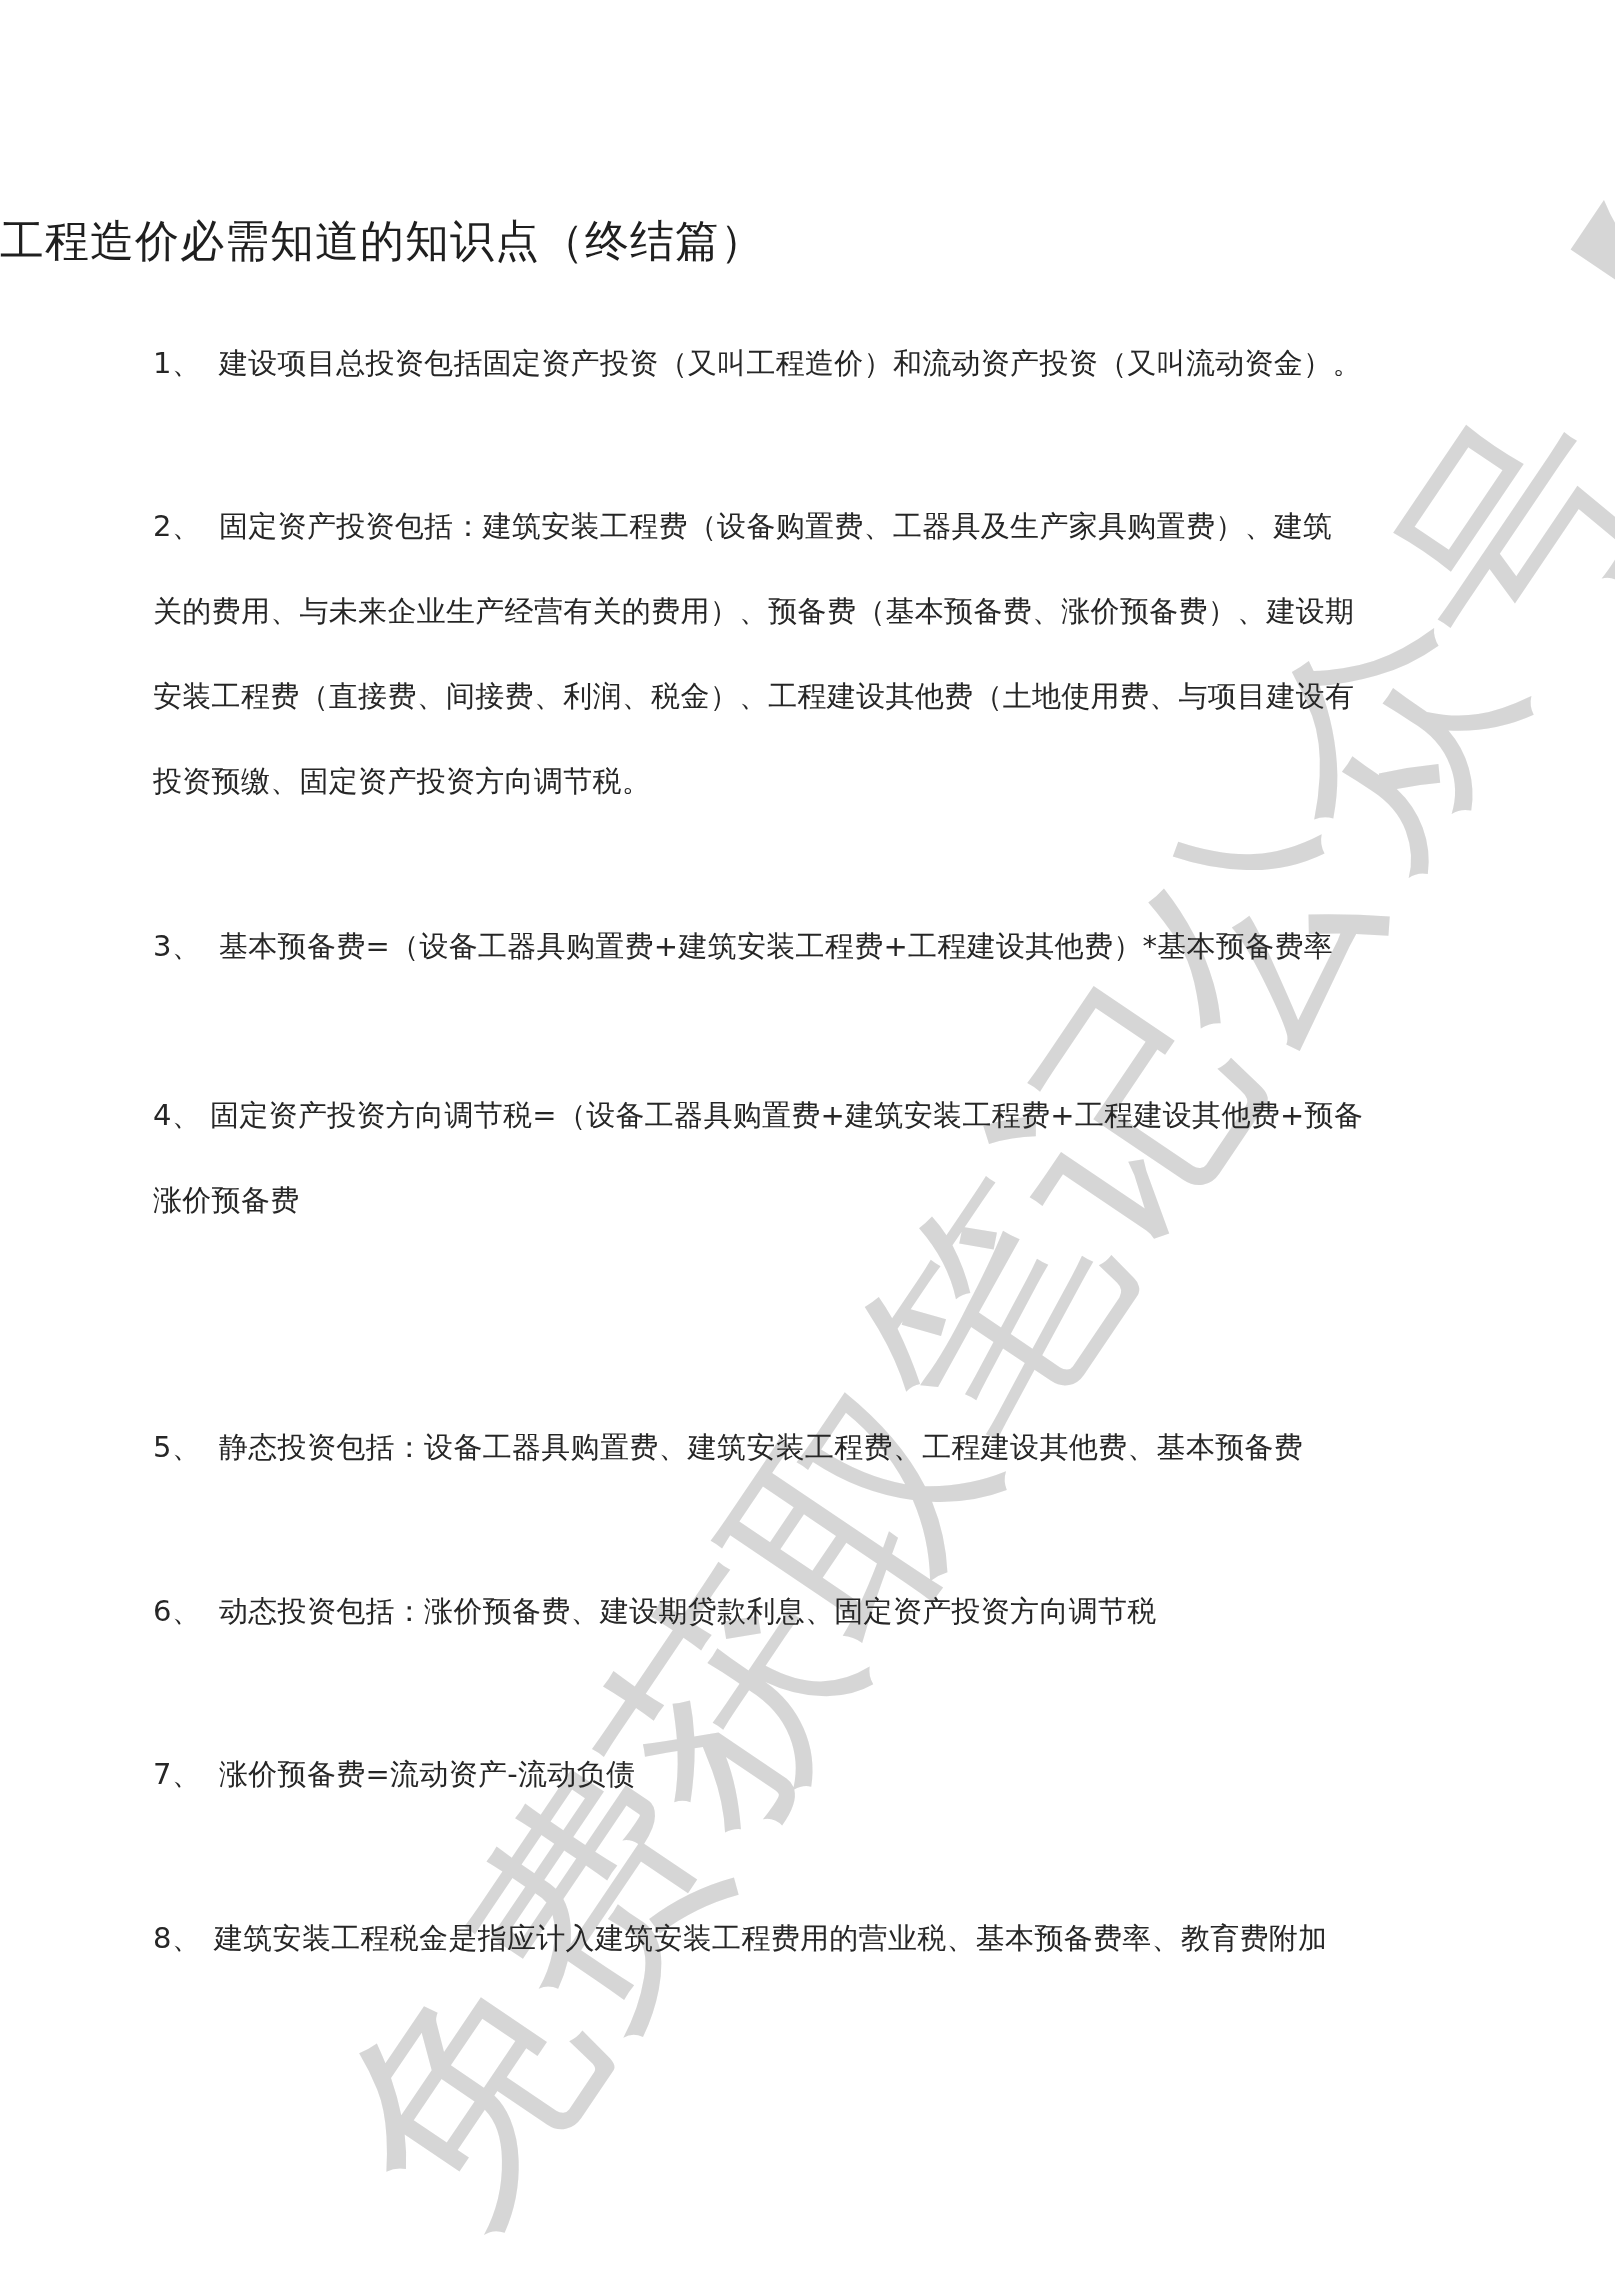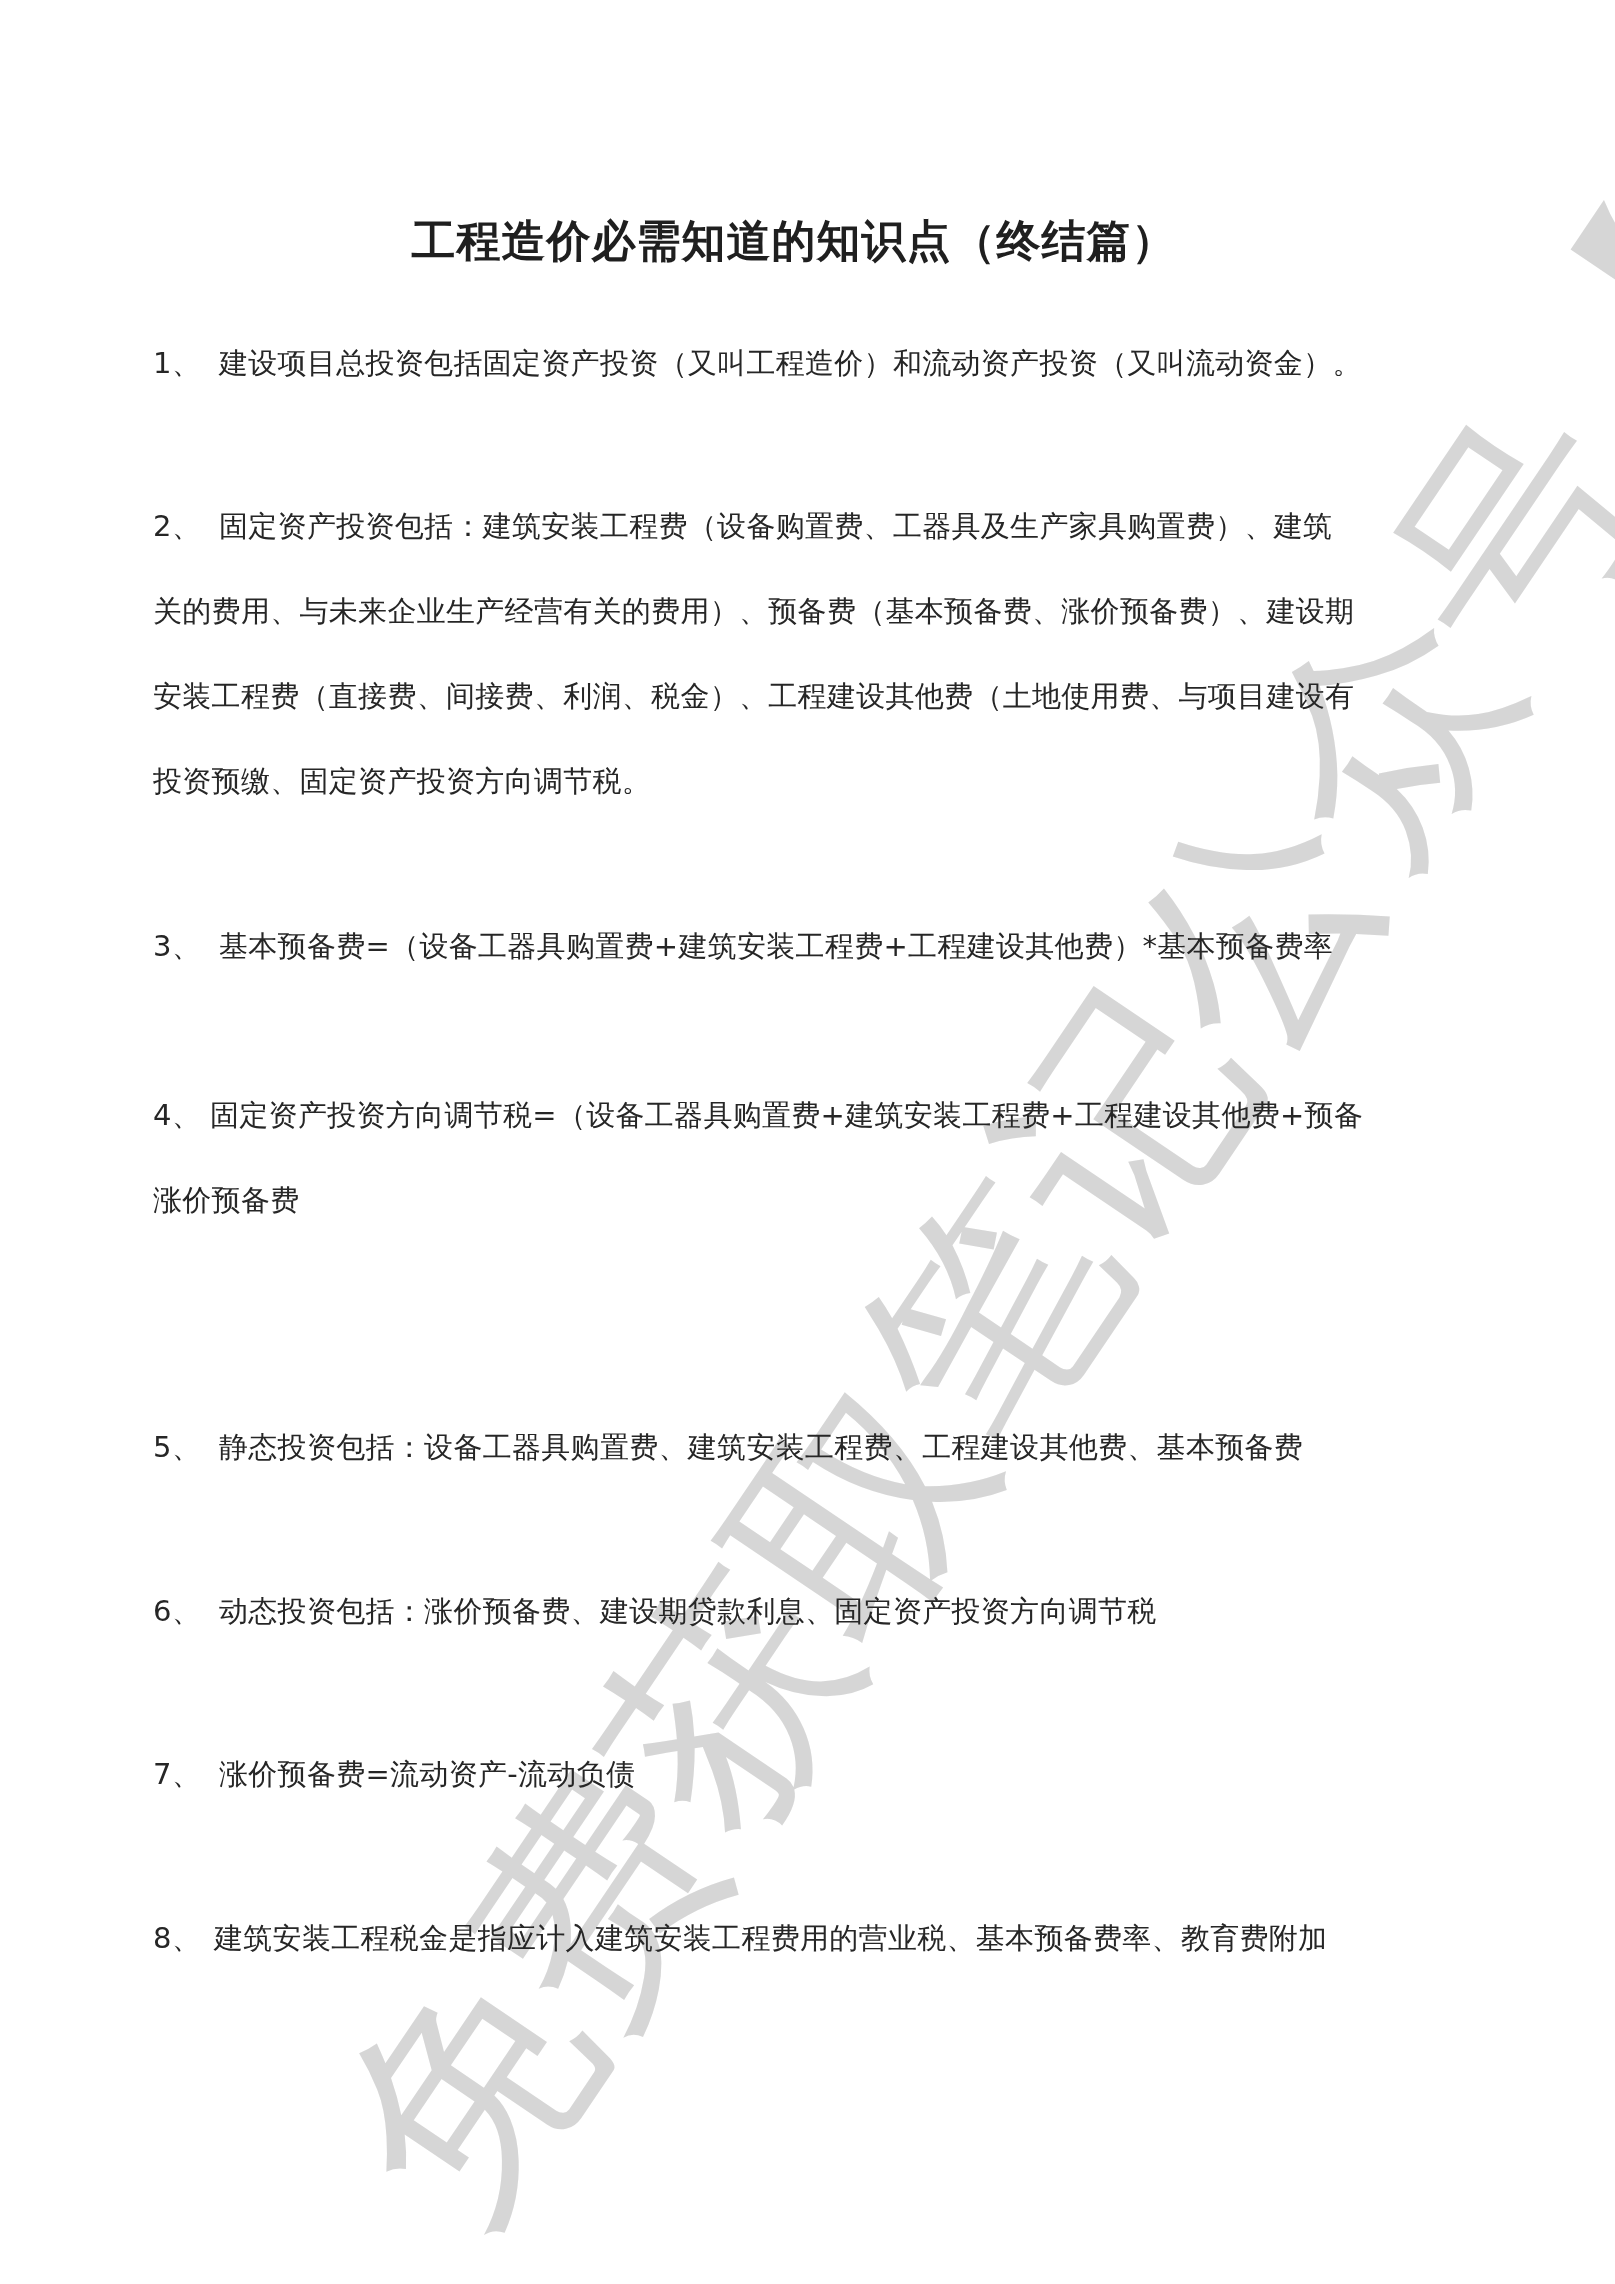--- a/index.html
+++ b/index.html
@@ -19,23 +19,22 @@
       position: absolute;
       left: 0; top: 0;
       width: 1616px;
       height: 2284px;
     }
     .title {
       position: absolute;
       left: 0;
       top: 210px;
       width: 1588px;
-      text-align: center;
       font-size: 44px;
-      font-weight: bold;
+      font-weight: normal;
       letter-spacing: 1px;
       color: #1f1f1f;
       line-height: 61px;
     }
     .item {
       position: absolute;
       left: 153px;
       width: 1318px;
       font-size: 29px;
       line-height: 85px;

